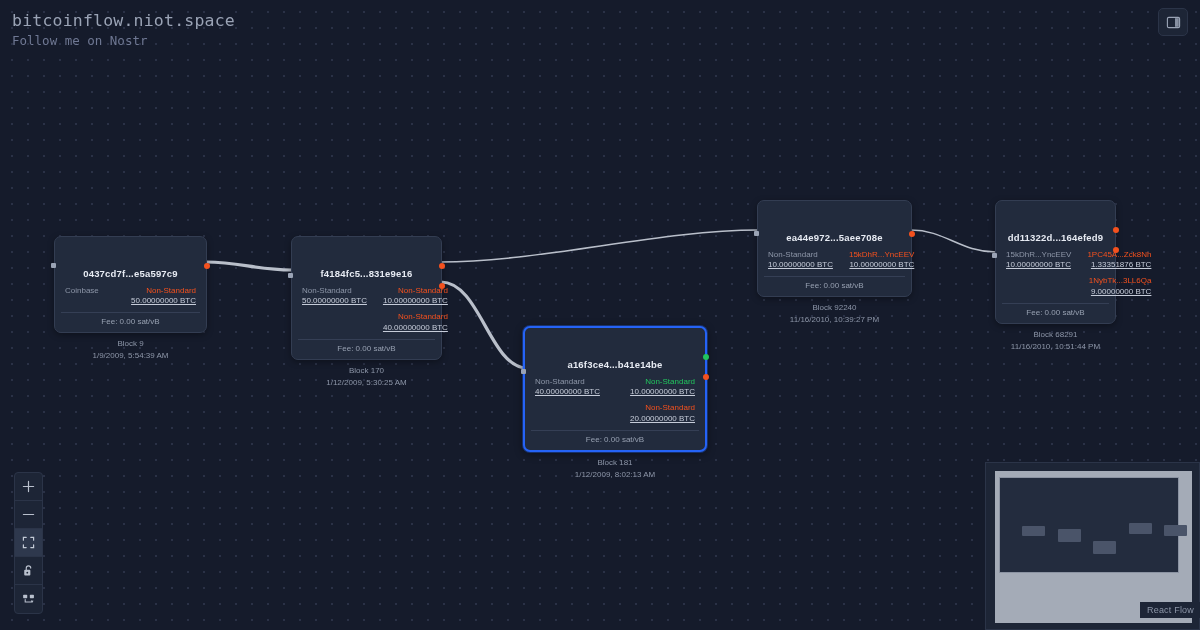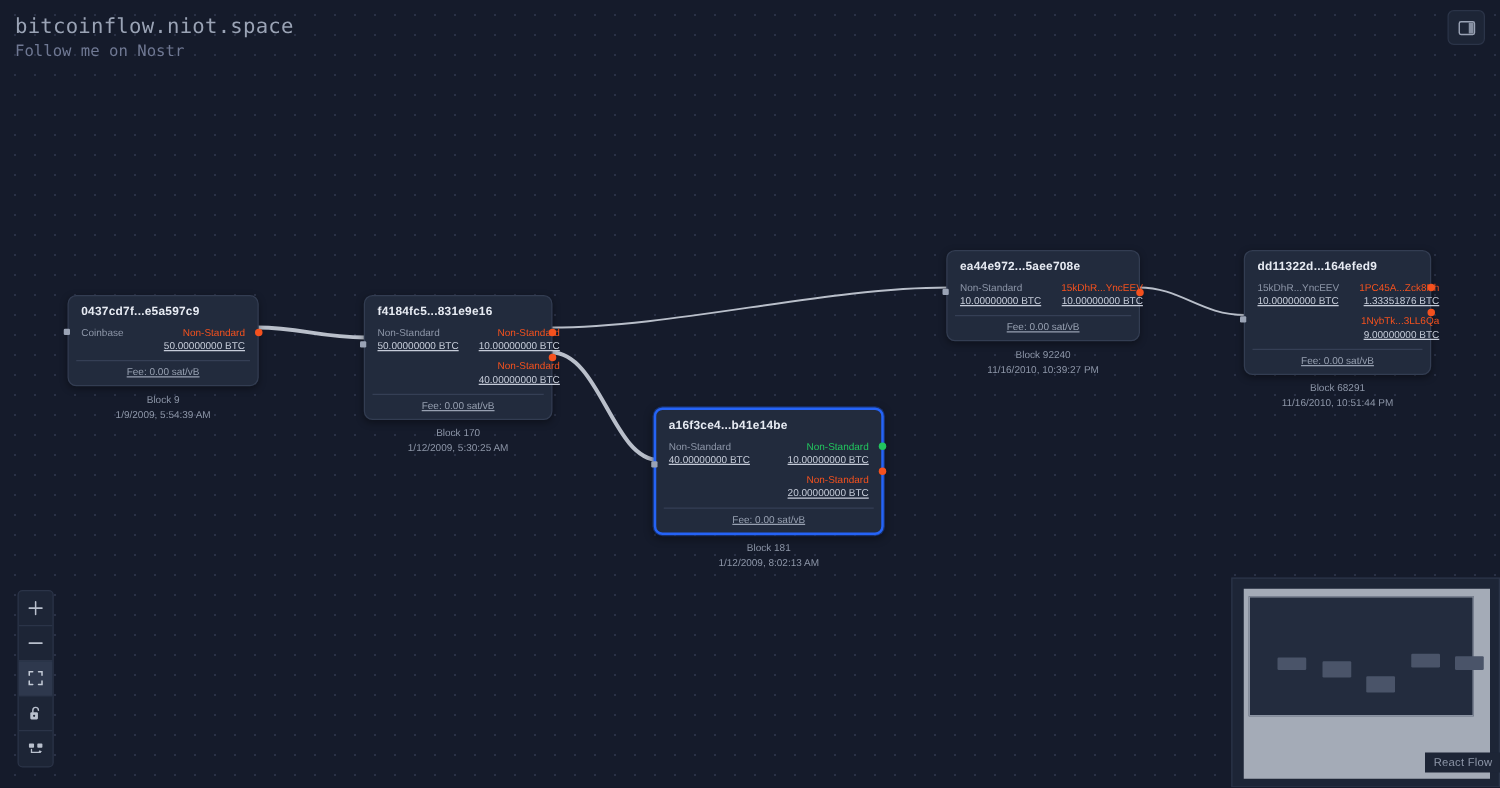--- a/index.html
+++ b/index.html
@@ -87,27 +87,28 @@
     border-radius: 7px;
     padding: 7px 10px 5px 10px;
     box-shadow: 0 2px 6px rgba(0,0,0,0.35);
     position: relative;
   }
   .node.selected {
     border: 2px solid #2563f6;
     box-shadow: 0 0 0 1px rgba(37,99,246,0.35), 0 2px 8px rgba(0,0,0,0.45);
   }
   .node-title {
-    text-align: left;
+    text-align: center;
     font-size: 9.5px;
     font-weight: bold;
     color: #e7ebf3;
     letter-spacing: 0.2px;
     margin-bottom: 7px;
     white-space: nowrap;
+    margin-top: 24px;
   }
   .io-row {
     display: flex;
     justify-content: space-between;
     align-items: flex-start;
     gap: 16px;
   }
   .io-col { display: flex; flex-direction: column; gap: 6px; }
   .io-col.outs { text-align: right; }
   .io-item { line-height: 1.28; }
@@ -122,21 +123,20 @@
   .node-divider {
     border-top: 1px solid #353f55;
     margin: 6px -4px 0 -4px;
   }
   .node-fee {
     text-align: center;
     font-size: 8px;
     color: #97a0b1;
     padding: 4px 0 1px 0;
     white-space: nowrap;
-    text-decoration: underline;
   }
 
   .node-caption {
     margin-top: 5px;
     text-align: center;
     font-size: 8px;
     color: #8d96a8;
     line-height: 1.45;
     white-space: nowrap;
   }
@@ -356,21 +356,21 @@
       </div>
       <div class="node-divider"></div>
       <div class="node-fee">Fee: 0.00 sat/vB</div>
     </div>
     <div class="node-caption">
       <div>Block 92240</div>
       <div>11/16/2010, 10:39:27 PM</div>
     </div>
   </div>
 
-  <div class="node-wrap" style="left:995px; top:200px; width:150px;">
+  <div class="node-wrap" style="left:995px; top:200px; width:121px;">
     <div class="node">
       <div class="handle in" style="top:52px;"></div>
       <div class="handle out" style="top:26px;"></div>
       <div class="handle out" style="top:46px;"></div>
       <div class="node-title">dd11322d...164efed9</div>
       <div class="io-row">
         <div class="io-col ins">
           <div class="io-item">
             <span class="io-label lab-addr-in">15kDhR...YncEEV</span>
             <span class="io-amount">10.00000000 BTC</span>

